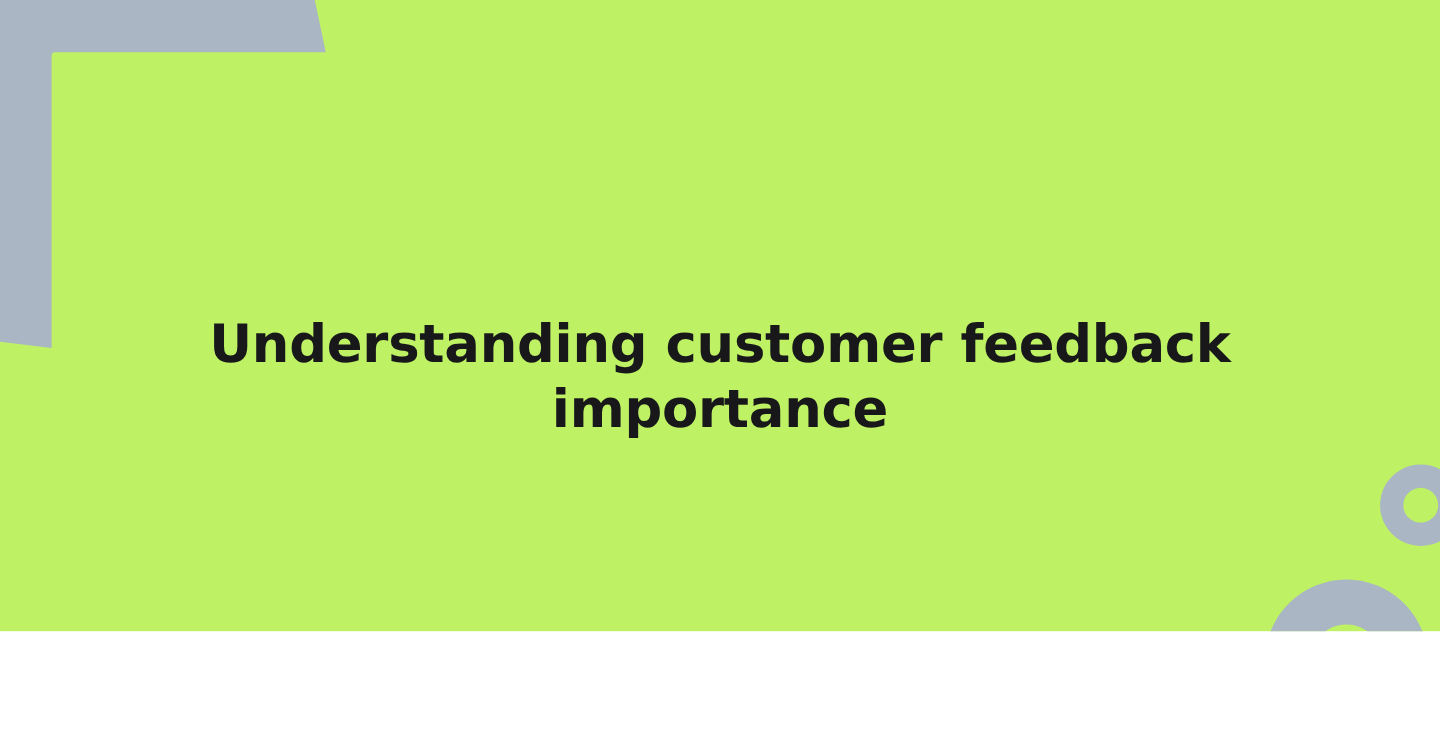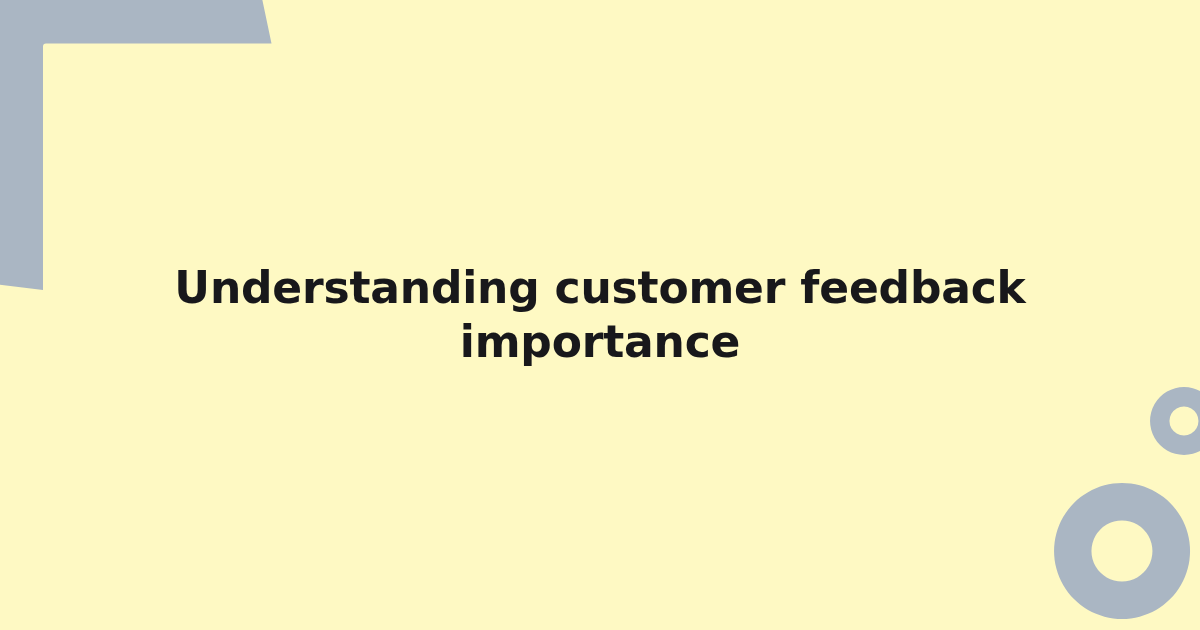--- a/index.html
+++ b/index.html
@@ -11,22 +11,22 @@
     width: 1200px;
     height: 630px;
     background: #ffffff;
     font-family: "Liberation Sans", "DejaVu Sans", sans-serif;
     overflow: hidden;
   }
 
   .card {
     position: relative;
     width: 1200px;
-    height: 630px;
-    background: #fef9c3;
+    height: 526px;
+    background: #bef264;
     overflow: hidden;
   }
 
   
   .deco-layer {
     position: absolute;
     inset: 0;
     width: 1200px;
     height: 630px;
     pointer-events: none;

